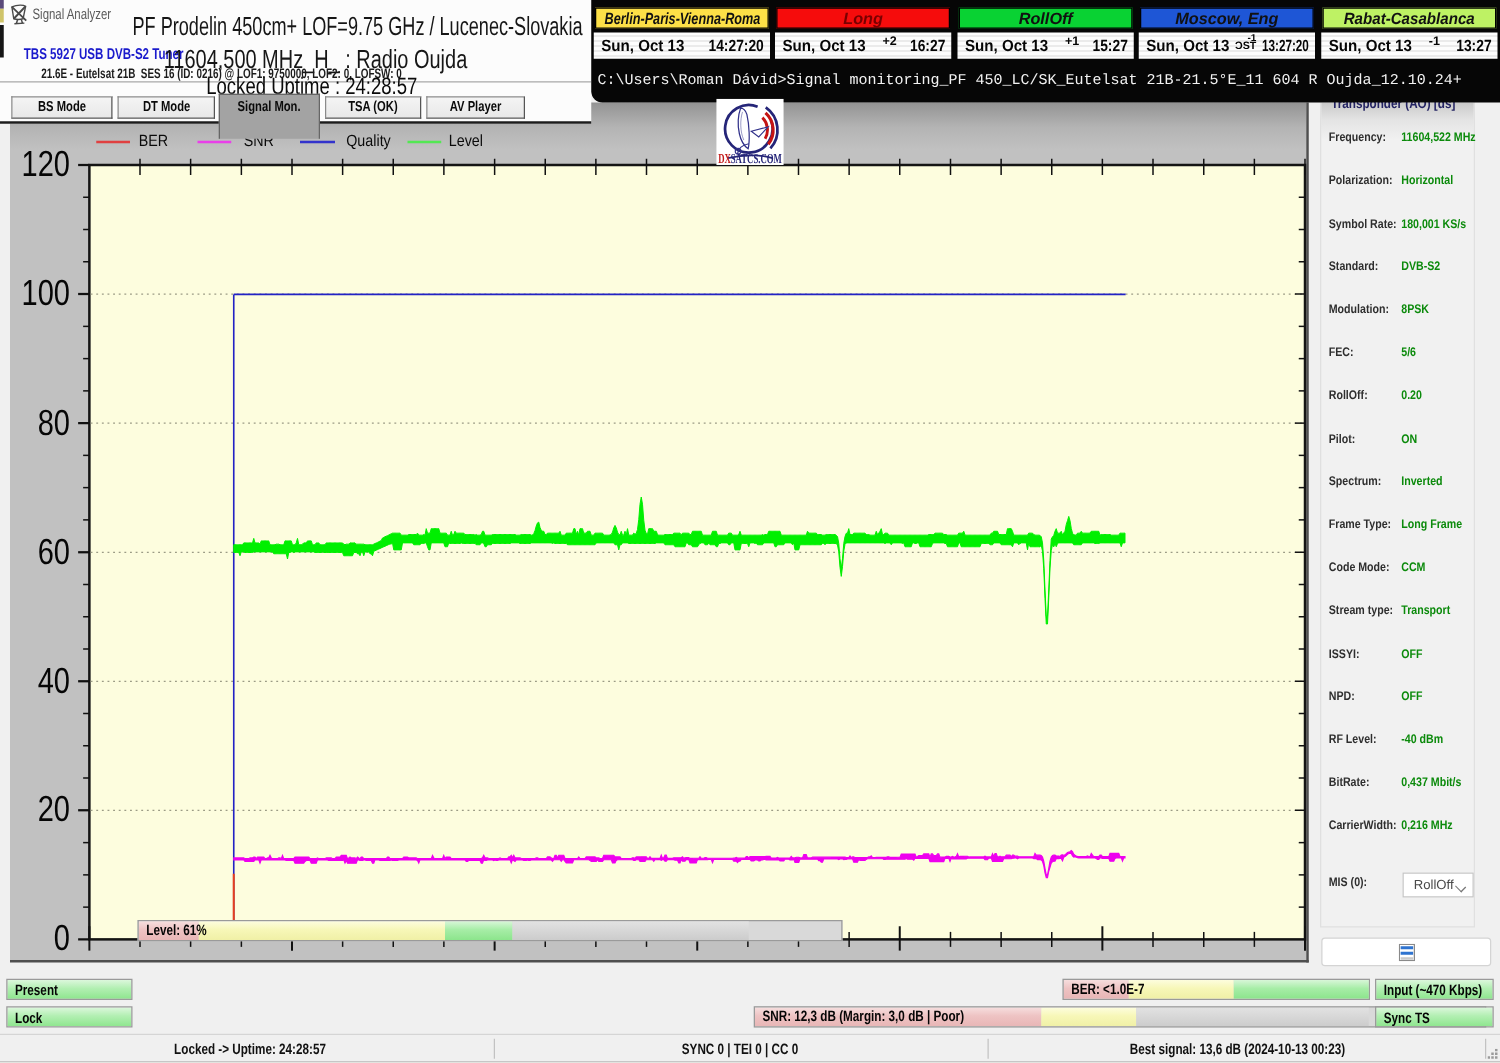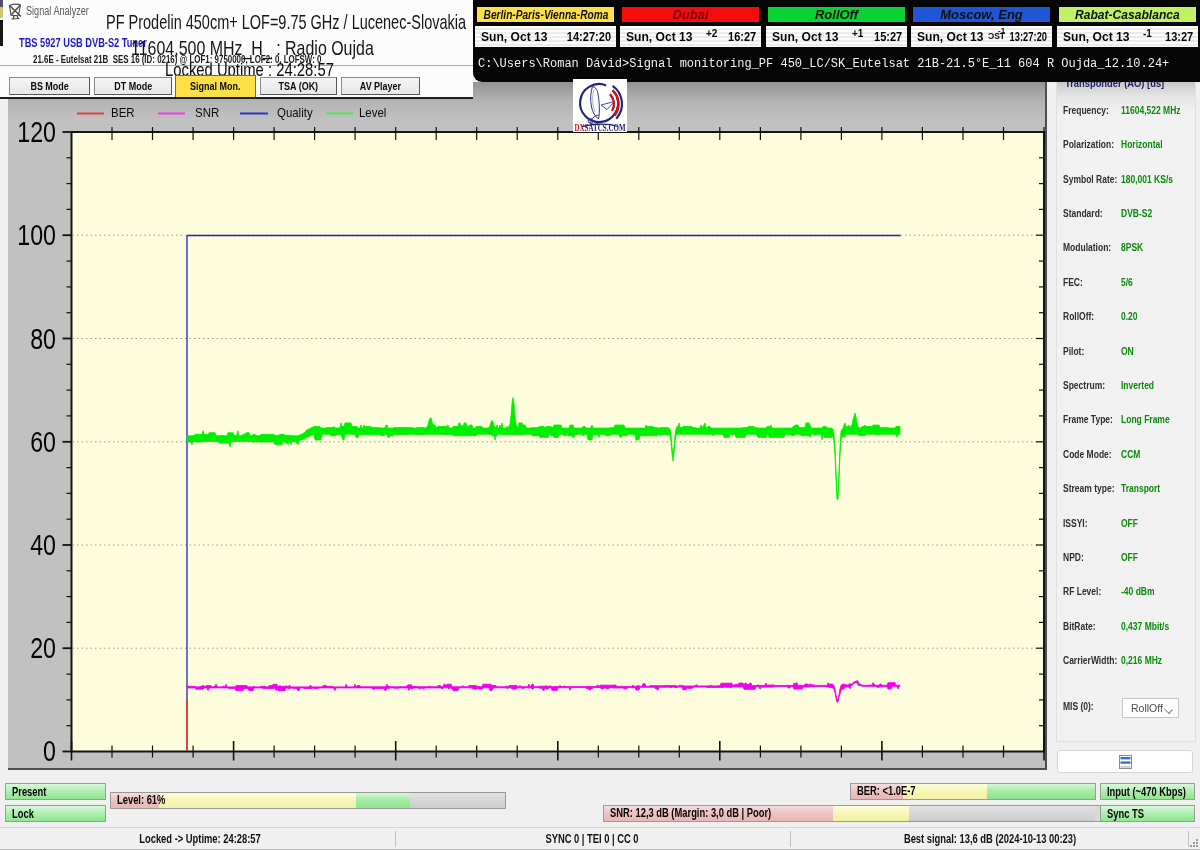--- a/index.html
+++ b/index.html
@@ -13,35 +13,35 @@
 #tl .hline{position:absolute;left:0;top:65px;width:473px;height:1px;background:#a8a8a8}
 .strip{position:absolute;left:0;width:3px}
 #satitle{position:absolute;left:26px;top:4px;font-size:12px;color:#5a5a5a;transform:scaleX(.76);transform-origin:left top}
 #t1{position:absolute;left:106px;top:10px;font-size:21px;line-height:23px;color:#161616;white-space:nowrap;transform:scaleX(.69);transform-origin:left top}
 #t2{position:absolute;left:131px;top:36px;font-size:21px;line-height:23px;color:#161616;white-space:nowrap;transform:scaleX(.76);transform-origin:left top}
 #tbs{position:absolute;left:19px;top:36px;font-size:12.5px;font-weight:bold;color:#1a1acc;white-space:nowrap;transform:scaleX(.74);transform-origin:left top}
 #small{position:absolute;left:33px;top:53px;font-size:11px;font-weight:bold;color:#1b1b1b;white-space:nowrap;transform:scaleX(.72);transform-origin:left top}
 #lut{position:absolute;left:165px;top:59px;font-size:19px;line-height:21px;color:#0a0a0a;white-space:nowrap;transform:scaleX(.78);transform-origin:left top}
 .btn{position:absolute;top:77px;height:18px;background:linear-gradient(180deg,#f4f4f4,#e8e8e8);border:1px solid #8a8a8a;border-right-color:#555;border-bottom-color:#555;font-size:11.5px;font-weight:bold;color:#0a0a0a;text-align:center;line-height:16px}
 .btn span{display:inline-block;transform:scaleX(.78);transform-origin:center;white-space:nowrap}
-#btnsm{top:75px;height:22px;background:#fde047;border:1px solid #666;border-bottom:none;line-height:20px}
+#btnsm{top:75px;height:36px;background:#a3a3a3;border:1px solid #666;border-bottom:none;line-height:20px}
 
 #clock{position:absolute;left:473px;top:0;width:727px;height:82px;background:#060606;border-bottom-left-radius:9px}
 .chead{position:absolute;top:6px;height:17px;font-size:13px;font-weight:bold;font-style:italic;border:1px solid #000;display:flex;align-items:center;justify-content:center;overflow:visible}
 .chead span{white-space:nowrap}
 .ctime{position:absolute;top:26px;height:21px;background:repeating-linear-gradient(180deg,#fdfdfd 0 2px,#ebebeb 2px 4px);color:#050505;font-size:13px;font-weight:bold;line-height:21px}
 .cdate{position:absolute;left:6px;transform:scaleX(.93);transform-origin:left center}
 .ctm{position:absolute;right:5px;transform:scaleX(.85);transform-origin:right center}
 .off{position:absolute;left:86px;top:-3px;font-size:10px}
 .dst{position:absolute;left:77px;top:6px;font-size:8.5px;line-height:8px;font-weight:bold}
 .dsup{position:absolute;left:10px;top:-5px;font-size:8px}
 #console{position:absolute;left:478px;top:57px;width:722px;color:#f2f2f2;font-family:"Liberation Mono",monospace;font-size:12px;white-space:pre}
 
 #rp{position:absolute;left:1055px;top:81px;width:142px;height:701px;background:#f0f0f0}
-#rpbox{position:absolute;left:1px;top:0px;width:140px;height:661px;background:linear-gradient(180deg,#c9c9c9 0px,#e4e4e4 14px,#f1f1f1 30px,#f1f1f1 100%);border:1px solid #e0e0e0}
+#rpbox{position:absolute;left:1px;top:0px;width:124px;height:661px;background:linear-gradient(180deg,#c9c9c9 0px,#e4e4e4 14px,#f1f1f1 30px,#f1f1f1 100%);border:1px solid #e0e0e0}
 #rptitle{position:absolute;left:8px;top:-5px;font-size:11px;font-weight:bold;color:#232363;white-space:nowrap;transform:scaleX(.85);transform-origin:left top}
 .plab{position:absolute;left:1063px;font-size:10px;font-weight:bold;color:#2e2e2e;white-space:nowrap;transform:scaleX(.85);transform-origin:left top}
 .pval{position:absolute;left:1121px;font-size:10px;font-weight:bold;color:#0b8a0b;white-space:nowrap;transform:scaleX(.85);transform-origin:left top}
 #mislab{position:absolute;left:1063px;top:701px;font-size:10px;font-weight:bold;color:#2e2e2e;transform:scaleX(.85);transform-origin:left top}
 #misdd{position:absolute;left:1122px;top:698px;width:57px;height:20px;background:#fff;border:1px solid #c6c6c6;font-size:10.5px;color:#4a4a4a;line-height:18px;padding-left:8px}
 #misdd:after{content:"";position:absolute;right:6px;top:7px;width:6px;height:6px;border-right:1.4px solid #777;border-bottom:1.4px solid #777;transform:rotate(45deg) scale(1,.8);transform-origin:center}
 #rpbtn{position:absolute;left:1057px;top:750px;width:136px;height:23px;background:#fff;border:1px solid #d4d4d4;border-radius:3px}
 
 .badge{position:absolute;height:17px;background:linear-gradient(180deg,#dcf7dc 0%,#b2efb2 45%,#8fe68f 100%);border:1px solid #9a9a9a;font-size:12px;font-weight:bold;color:#050505;line-height:15px}
 .bar{position:absolute;height:17px;border:1px solid #9a9a9a;background:#d9d9d9;overflow:hidden}
@@ -258,21 +258,21 @@
 
 <div id="clock"></div>
 <div class="chead" style="left:476px;width:139px;background:#fde047">
       <span style="color:#111;display:inline-block;transform:scaleX(0.78);transform-origin:center">Berlin-Paris-Vienna-Roma</span>
     </div>
 <div class="ctime" style="left:475px;width:141px">
       <span class="cdate">Sun, Oct 13</span>
       <span class="ctm" style="transform:scaleX(0.85)">14:27:20</span>
     </div>
 <div class="chead" style="left:621px;width:139px;background:#f60c0c">
-      <span style="color:#7a0000;display:inline-block;transform:scaleX(1.0);transform-origin:center">Dubai</span>
+      <span style="color:#7a0000;display:inline-block;transform:scaleX(1.0);transform-origin:center">Long</span>
     </div>
 <div class="ctime" style="left:620px;width:141px">
       <span class="cdate">Sun, Oct 13</span>
       <span class="off">+2</span>
       <span class="ctm" style="transform:scaleX(0.85)">16:27</span>
     </div>
 <div class="chead" style="left:767px;width:139px;background:#09d233">
       <span style="color:#111;display:inline-block;transform:scaleX(1.0);transform-origin:center">RollOff</span>
     </div>
 <div class="ctime" style="left:766px;width:141px">
@@ -309,21 +309,21 @@
   <path d="M28 26 L41.5 22.5 L34 30.5 Z" fill="#fdfdff" stroke="#31318a" stroke-width="0.9"></path>
   <path d="M26 36 C21 37 17.5 40 17 44 C19.5 45.5 23 45.5 25.5 44" fill="none" stroke="#31318a" stroke-width="1"></path>
   <circle cx="17.5" cy="42" r="2.3" fill="none" stroke="#31318a" stroke-width="0.9"></circle>
   <path d="M9 47.5 C22 44.5 36 44.5 45 47.5" fill="none" stroke="#252578" stroke-width="1.3"></path>
   <text x="1.5" y="51.5" font-family="Liberation Serif, serif" font-weight="bold" font-size="11" textLength="51" lengthAdjust="spacingAndGlyphs"><tspan fill="#c41d1d">DX</tspan><tspan fill="#252578">SATCS.COM</tspan></text>
 </svg>
 
 <div class="badge" style="left:5px;top:783px;width:101px">
       <span class="btext">Present</span>
     </div>
-<div class="bar" style="left:110px;top:792px;width:396px">
+<div class="bar" style="left:110px;top:736px;width:564px">
   <div class="seg" style="left:0;width:48px;background:linear-gradient(180deg,#f6dede 0%,#eec3c3 45%,#e8b6b6 100%)"></div>
   <div class="seg" style="left:48px;width:197px;background:linear-gradient(180deg,#fdfdde 0%,#f7f7b8 45%,#f0f0a6 100%)"></div>
   <div class="seg" style="left:245px;width:54px;background:linear-gradient(180deg,#d8f6d8 0%,#a7eda7 45%,#8ce58c 100%)"></div>
   <div class="seg" style="left:299px;width:189px;background:linear-gradient(180deg,#e2e2e2 0%,#d7d7d7 50%,#cccccc 100%)"></div>
   <span class="btext">Level: 61%</span>
 </div>
 <div class="bar" style="left:850px;top:783px;width:246px">
   <div class="seg" style="left:0;width:52px;background:linear-gradient(180deg,#f6dede 0%,#eec3c3 45%,#e8b6b6 100%)"></div>
   <div class="seg" style="left:52px;width:84px;background:linear-gradient(180deg,#fdfdde 0%,#f7f7b8 45%,#f0f0a6 100%)"></div>
   <div class="seg" style="left:136px;width:110px;background:linear-gradient(180deg,#d8f6d8 0%,#a7eda7 45%,#8ce58c 100%)"></div>

